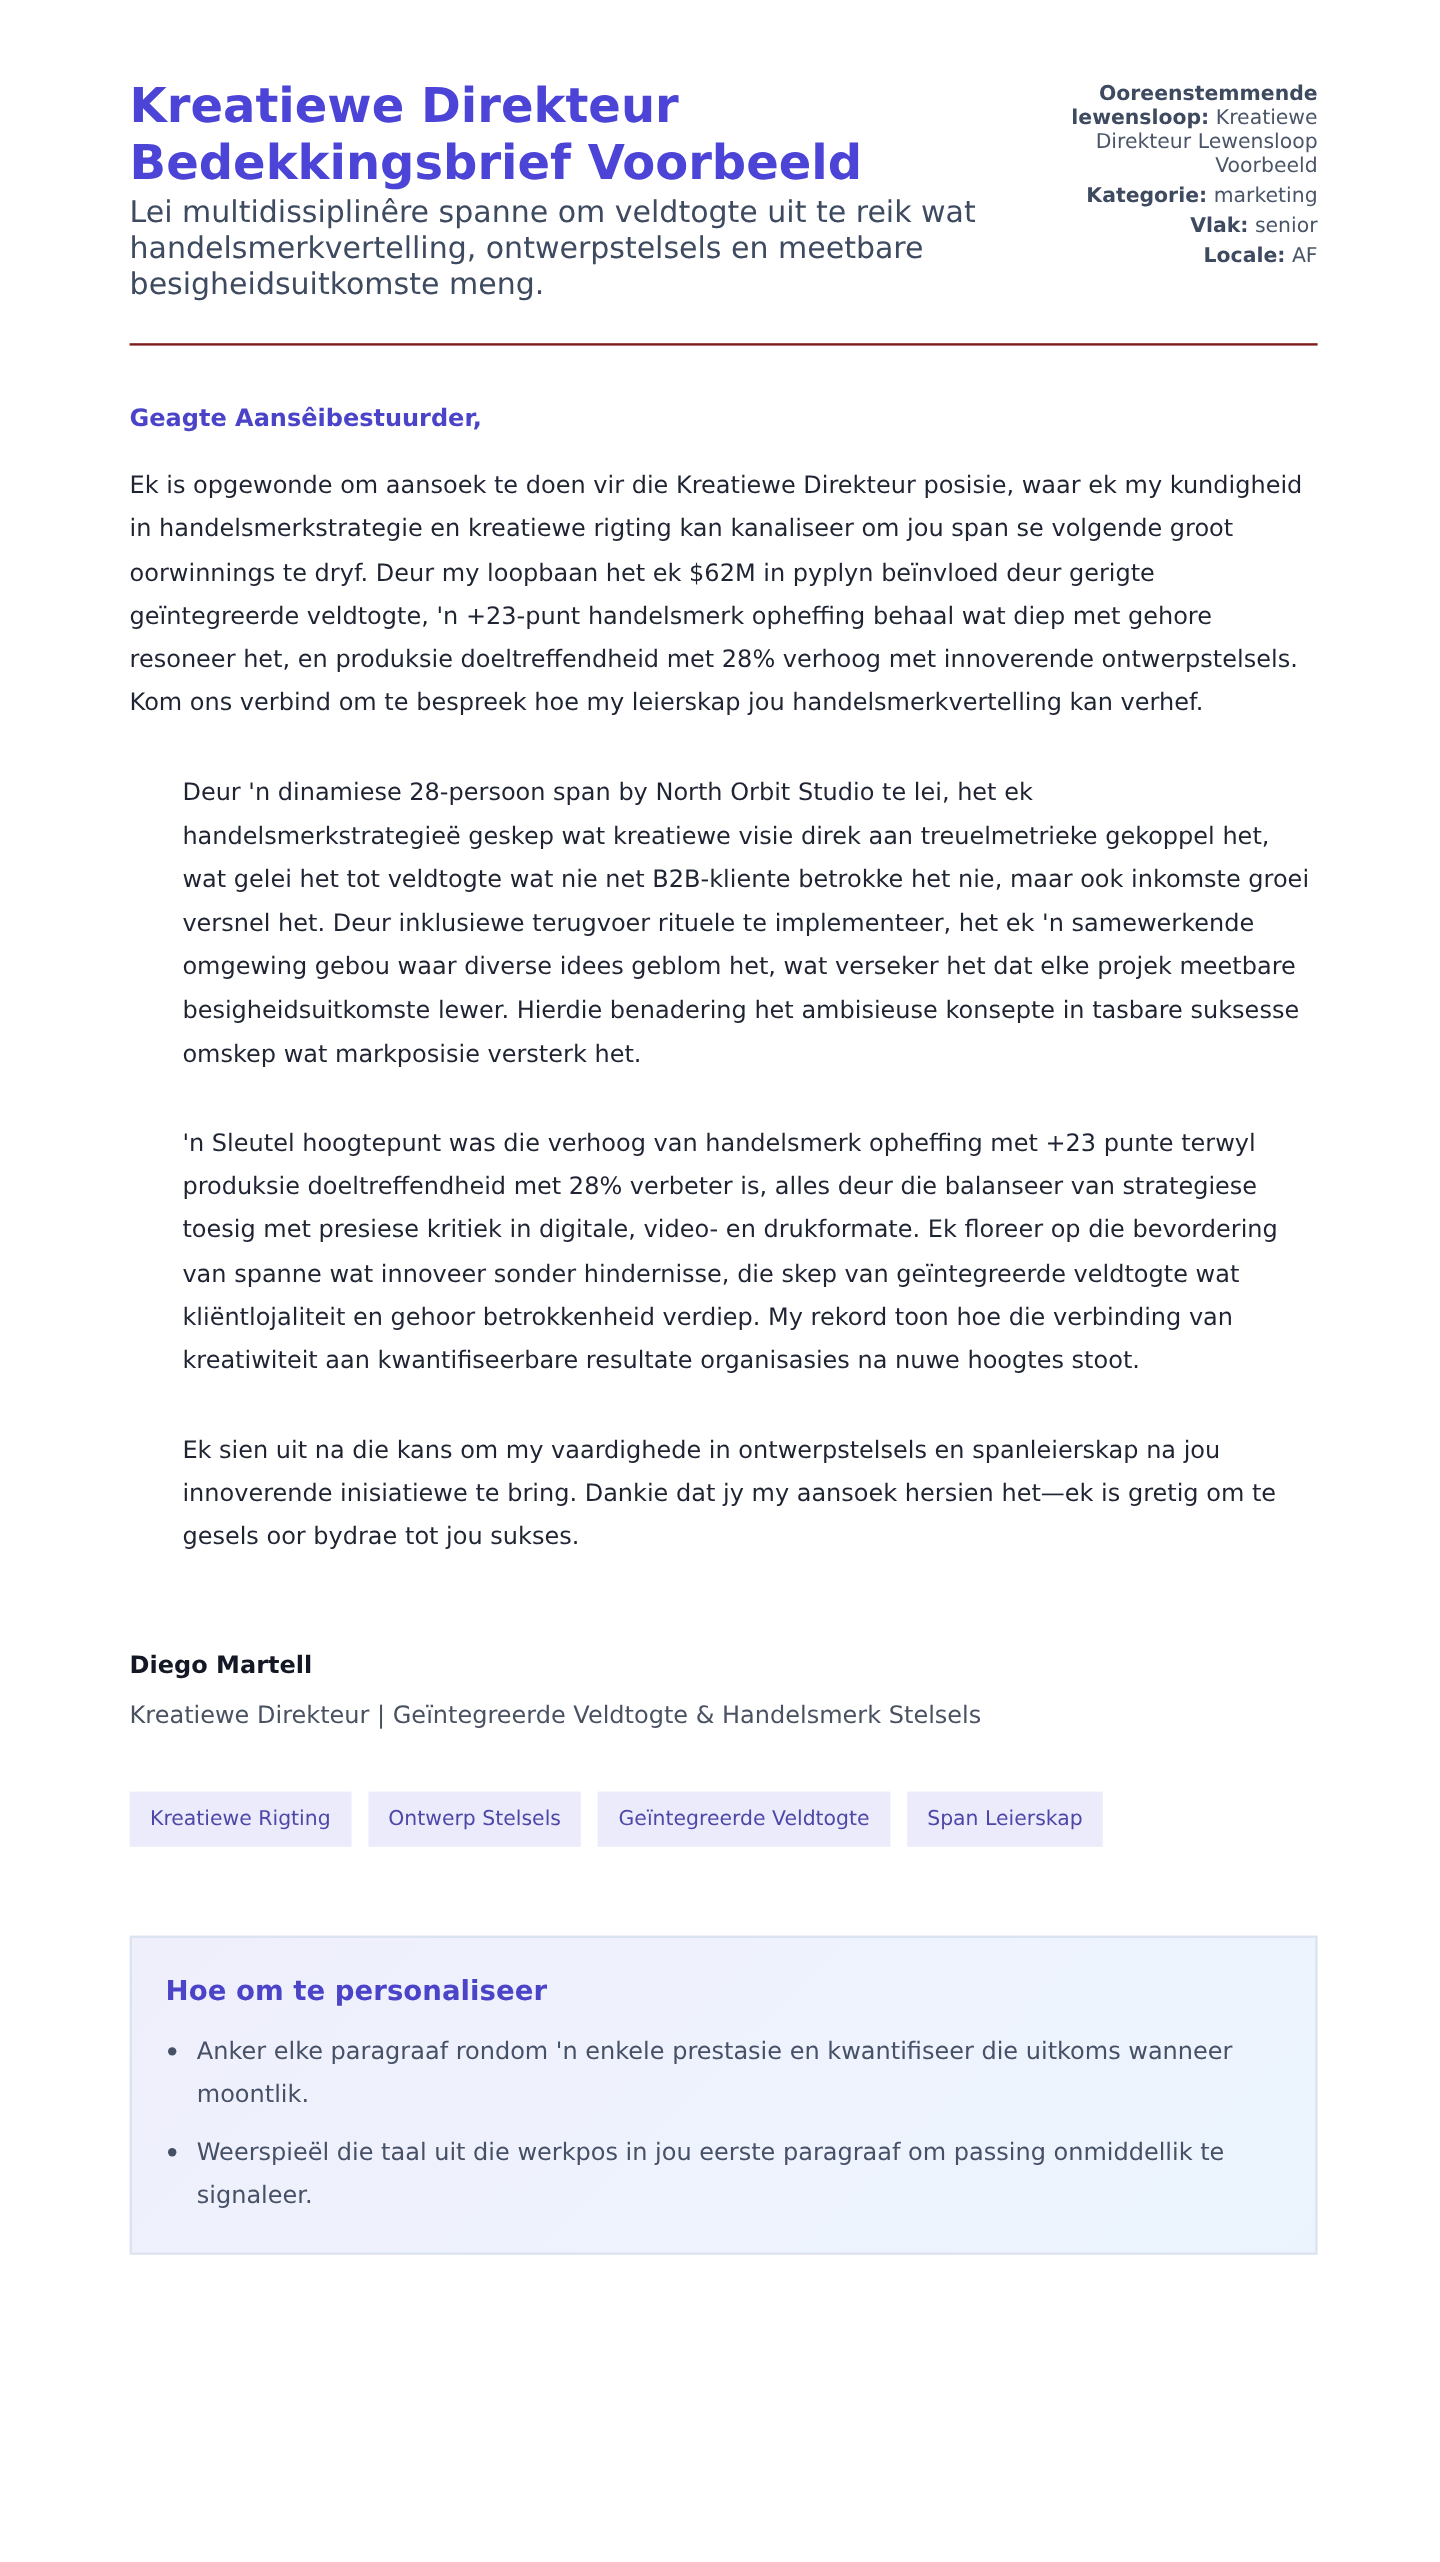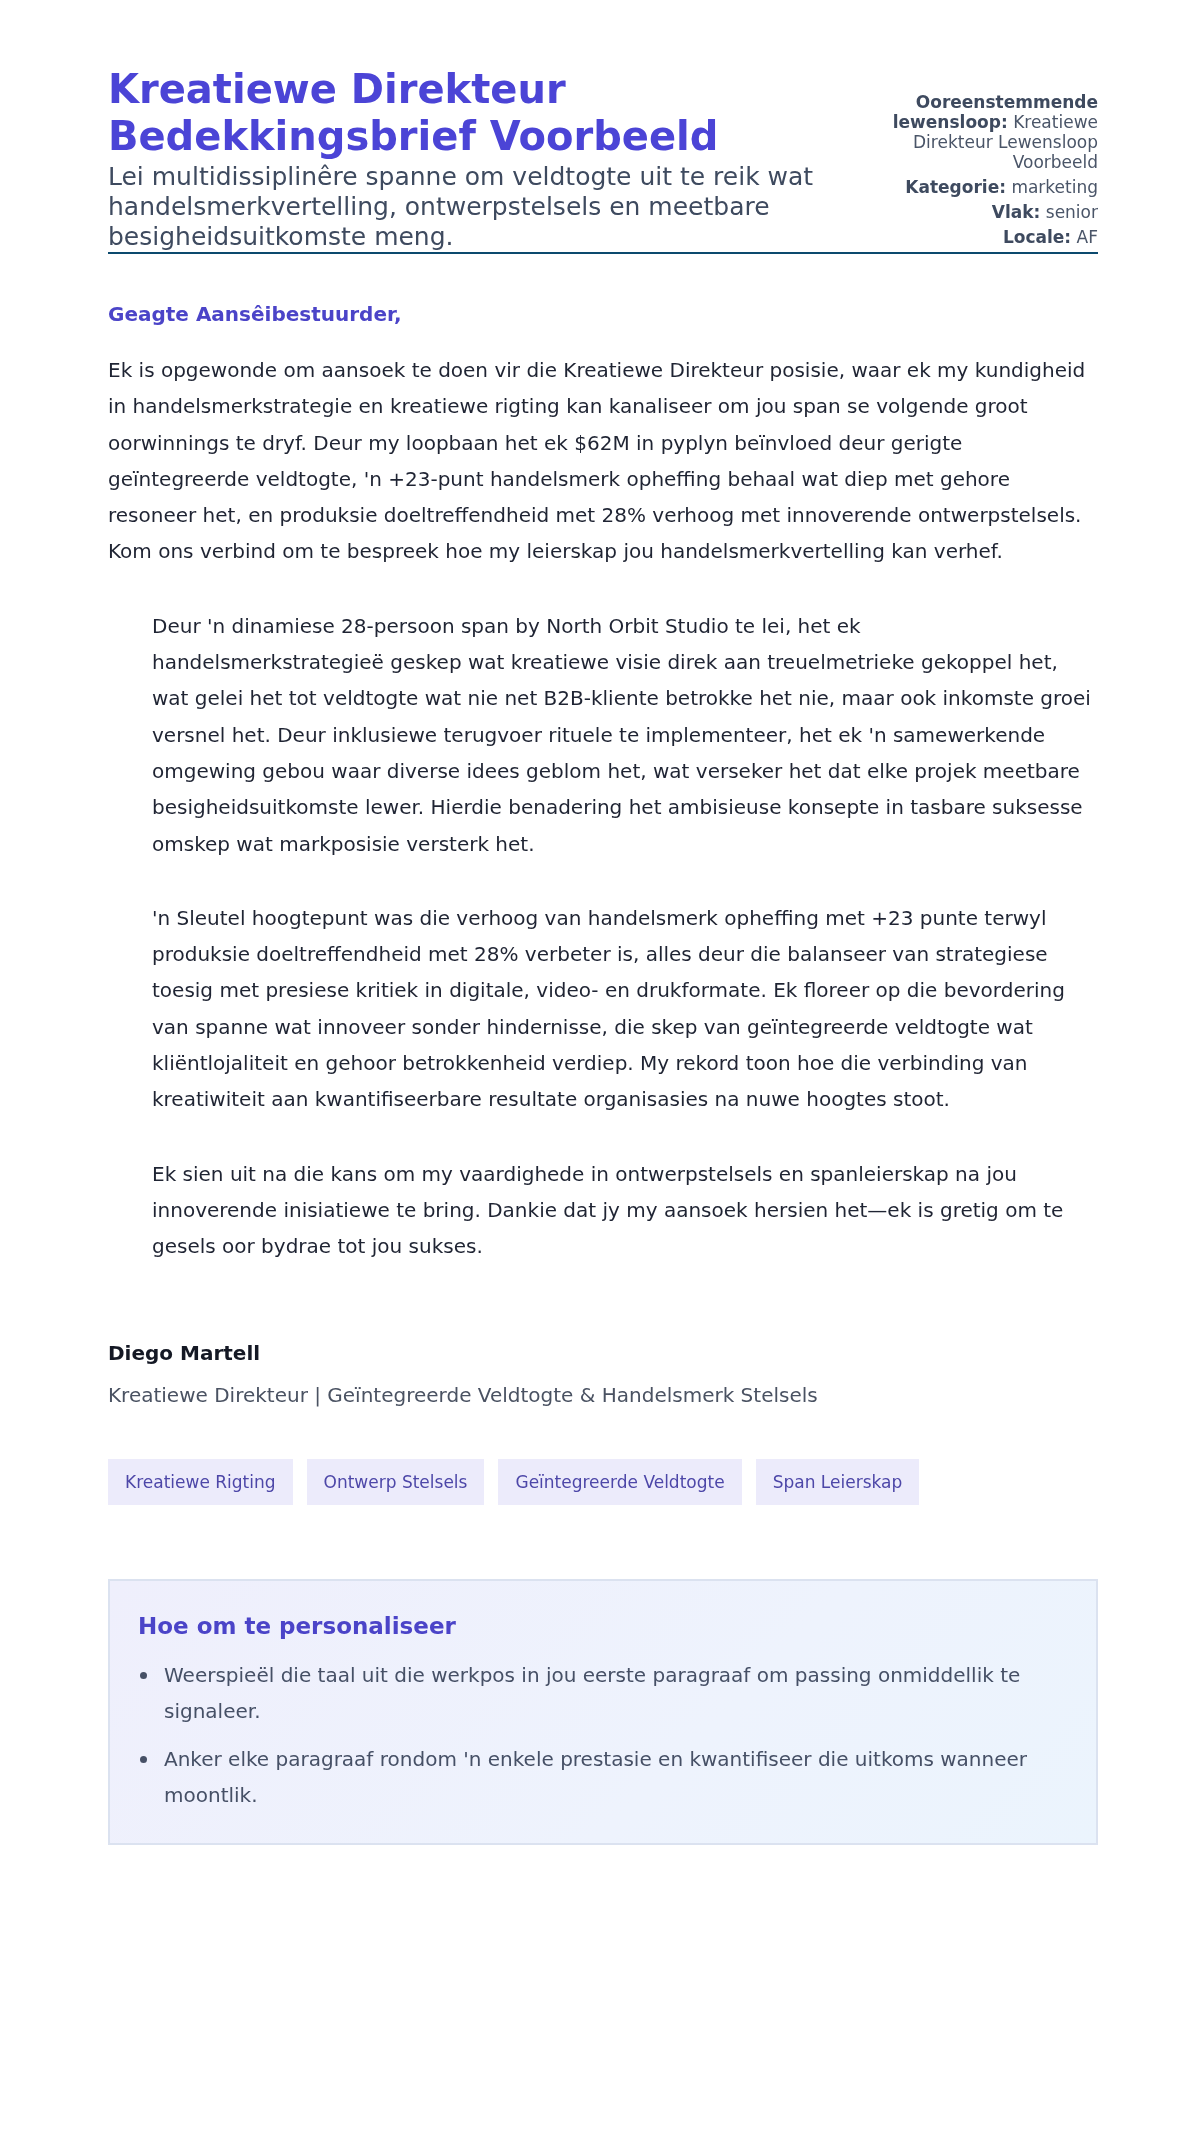--- a/index.html
+++ b/index.html
@@ -9,22 +9,23 @@
       min-height: 2135px;
       font-family: "DejaVu Sans", sans-serif;
       color: #1f2433;
     }
     .page {
       padding: 66px 102px 60px 108px;
     }
     .header {
       display: flex;
       justify-content: space-between;
-      align-items: flex-end;
-      border-bottom: 2px solid #0c4a6e;
+      align-items: flex-start;
+      padding-bottom: 34px;
+      border-bottom: 2px solid #7f1d1d;
     }
     .header-left { width: 720px; }
     .title {
       font-size: 40px;
       font-weight: bold;
       color: #4b44d6;
       line-height: 47px;
     }
     .subtitle {
       font-size: 25px;
@@ -166,22 +167,22 @@
     <span class="tag">Ontwerp Stelsels</span>
     <span class="tag">Geïntegreerde Veldtogte</span>
     <span class="tag">Span Leierskap</span>
   </section>
 
   <aside class="tip-box">
     <h2 class="tip-title">Hoe om te personaliseer</h2>
     <ul class="tip-list">
       <li class="tip-item">
         <span class="bullet"></span>
-        <span>Weerspieël die taal uit die werkpos in jou eerste paragraaf om passing onmiddellik te signaleer.</span>
+        <span>Anker elke paragraaf rondom 'n enkele prestasie en kwantifiseer die uitkoms wanneer moontlik.</span>
       </li>
       <li class="tip-item">
         <span class="bullet"></span>
-        <span>Anker elke paragraaf rondom 'n enkele prestasie en kwantifiseer die uitkoms wanneer moontlik.</span>
+        <span>Weerspieël die taal uit die werkpos in jou eerste paragraaf om passing onmiddellik te signaleer.</span>
       </li>
     </ul>
   </aside>
 
 </div>
 
 </body></html>

